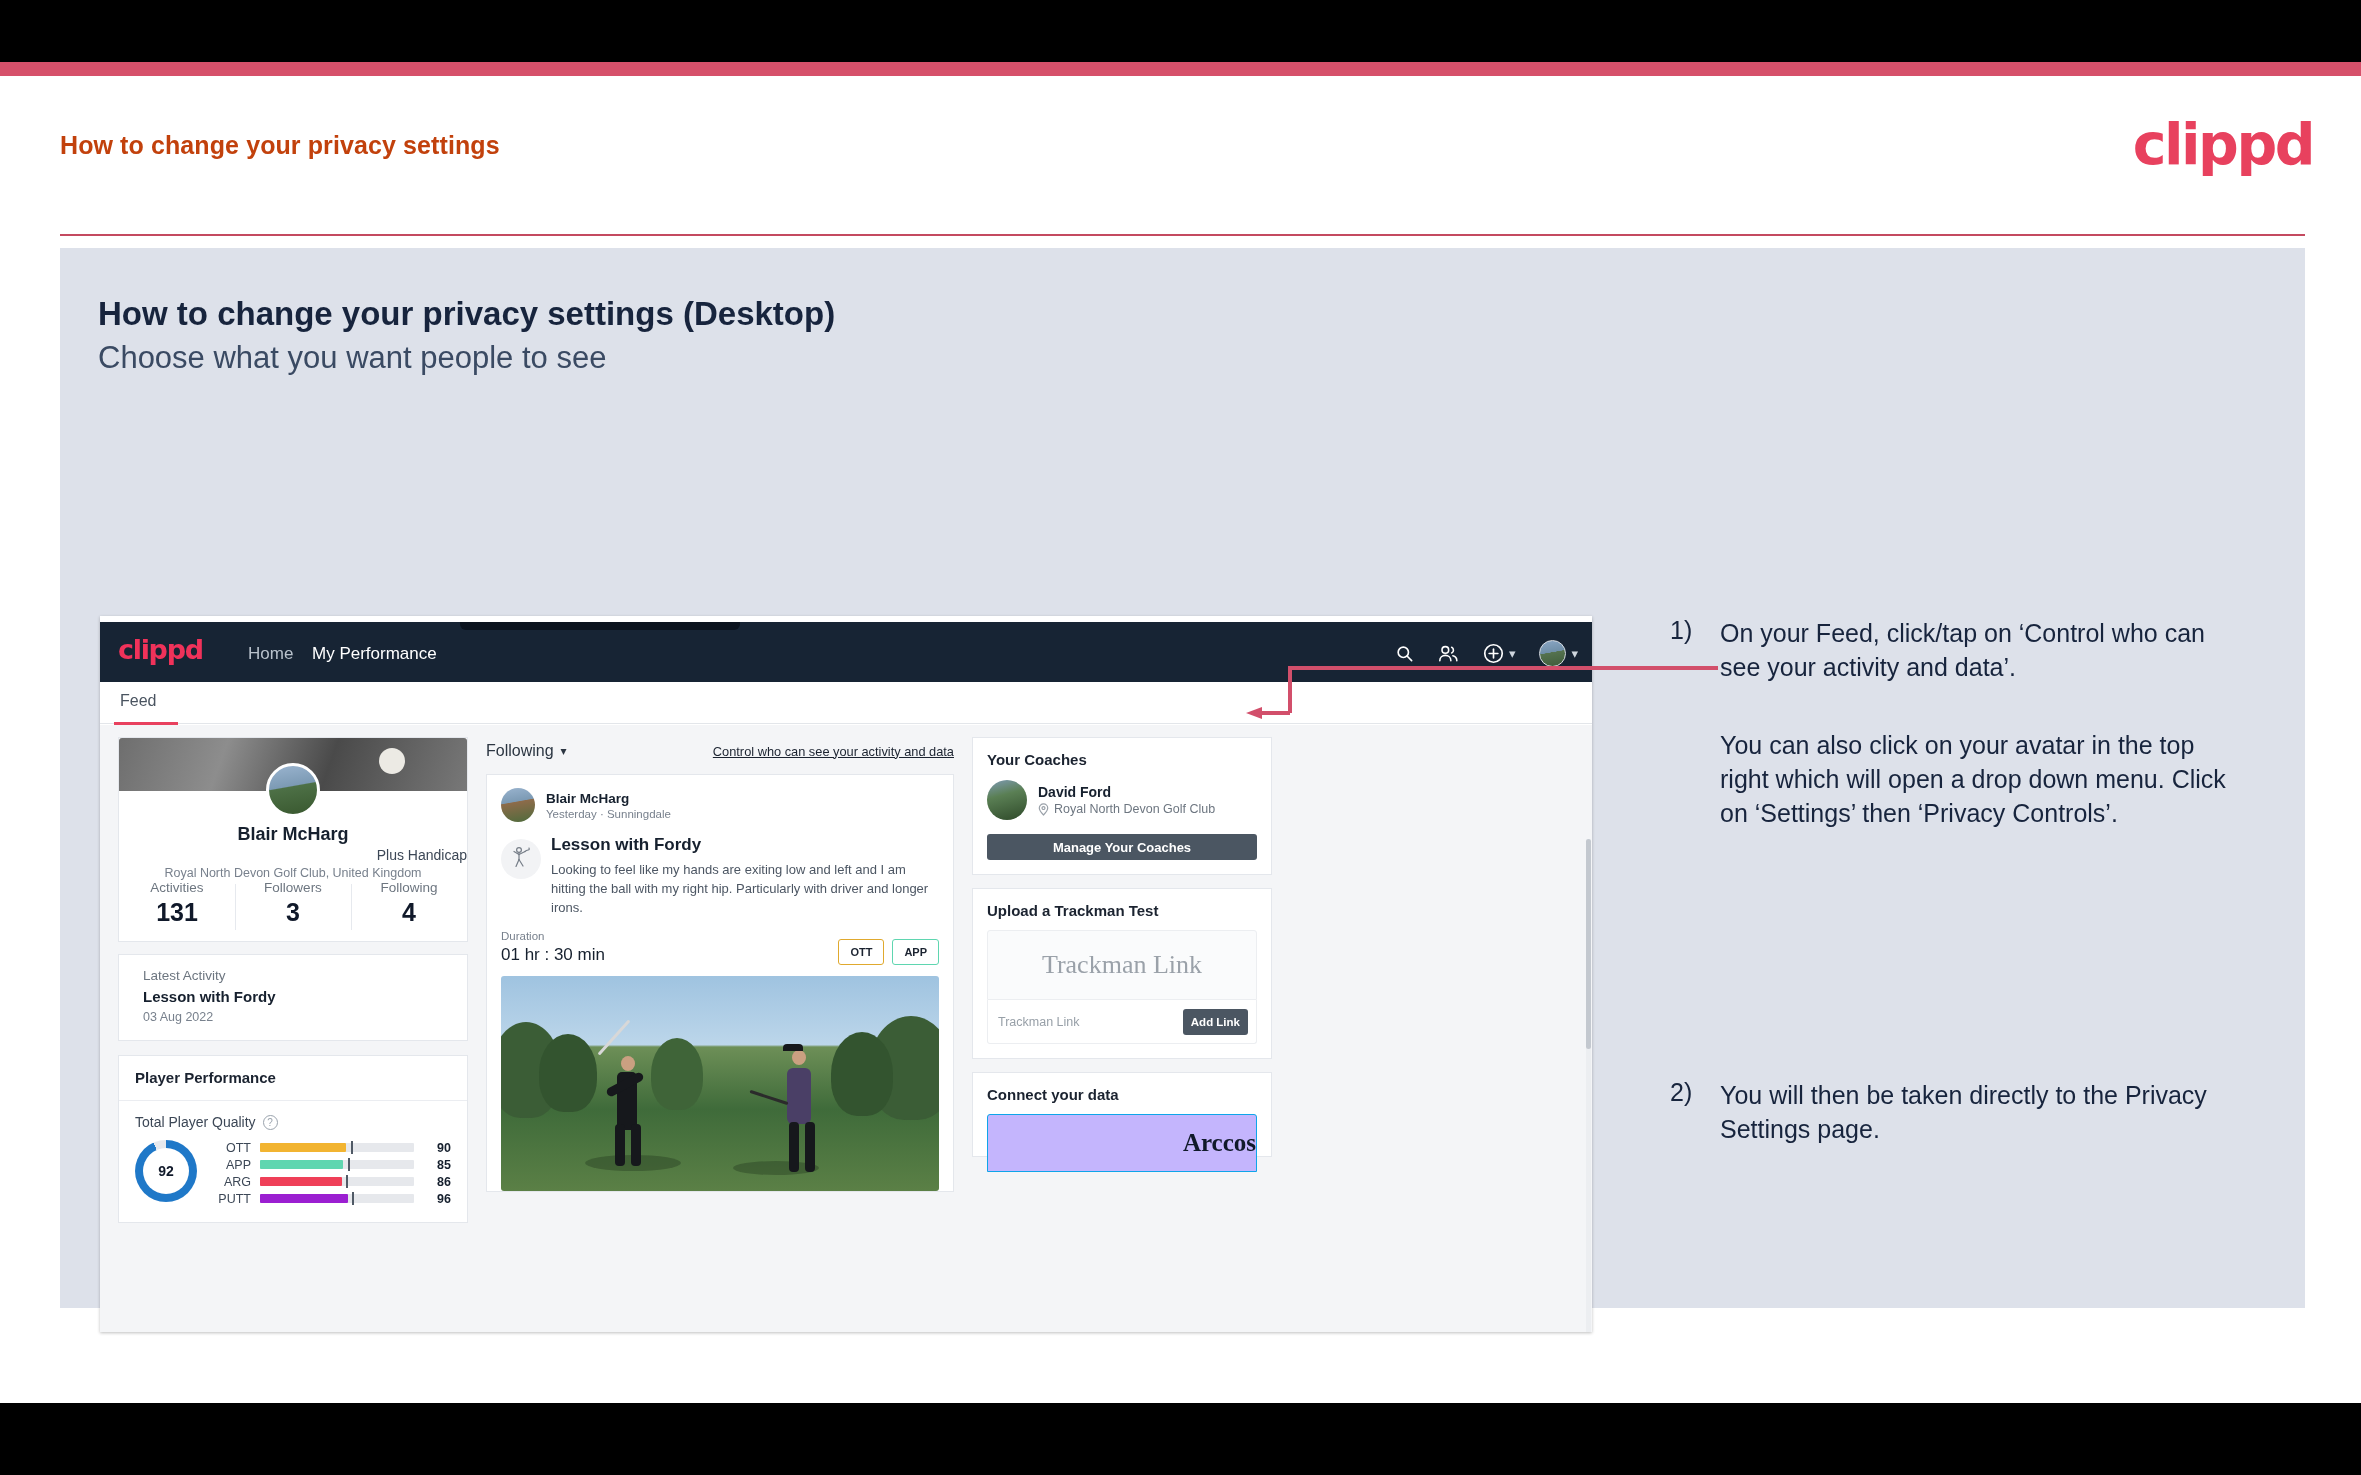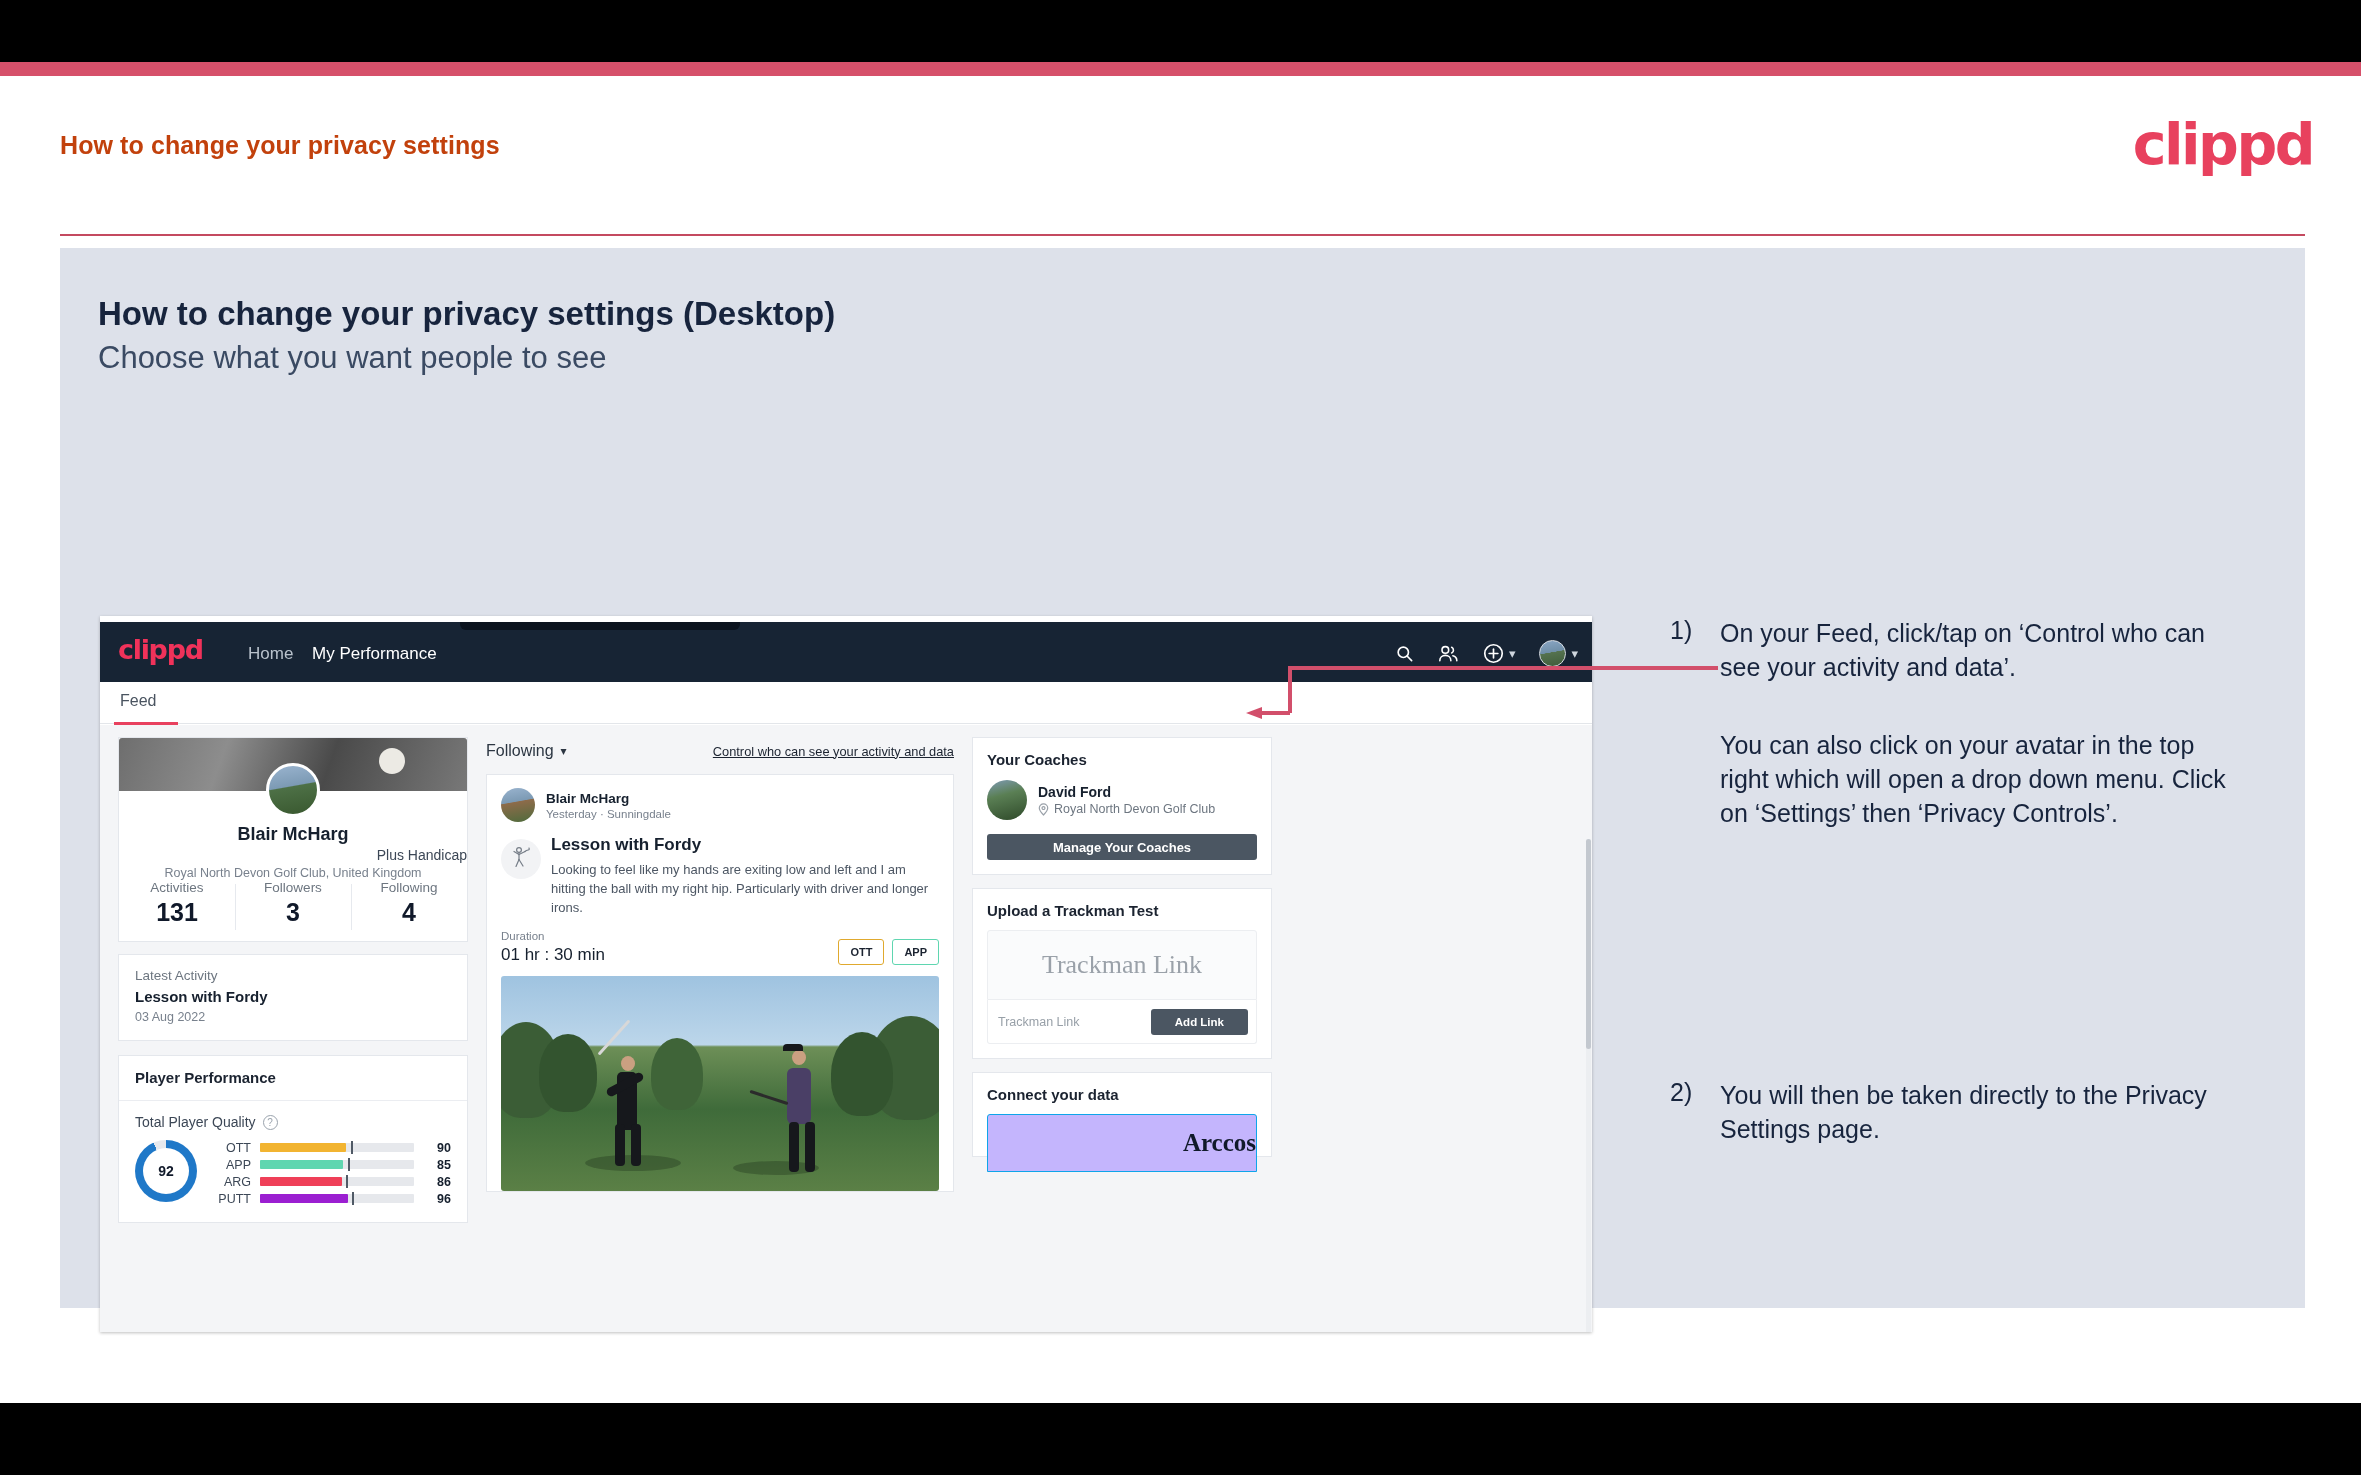--- a/index.html
+++ b/index.html
@@ -120,21 +120,21 @@
   .pf-handicap { text-align:right; font-size:14px; color:#3c4756; margin-top:2px; }
   .pf-club { text-align:center; font-size:12.5px; color:#78818d; margin-top:3px; }
   .stats { display:flex; padding-bottom:14px; }
   .stat { flex:1; text-align:center; position:relative; }
   .stat + .stat::before {
     content:""; position:absolute; left:0; top:4px; width:1px; height:46px; background:#e6e9ee;
   }
   .stat-lbl { font-size:13.5px; color:#6d7680; }
   .stat-val { font-size:25px; font-weight:700; color:#10192a; margin-top:3px; }
 
-  .activity-card { margin-top:12px; padding:13px 16px 16px; }
+  .activity-card { margin-top:12px; padding:13px 24px 16px; }
   .act-lbl { font-size:13.5px; color:#6d7680; }
   .act-title { font-size:15px; font-weight:700; color:#16202e; margin-top:5px; }
   .act-date { font-size:12.5px; color:#78818d; margin-top:5px; }
 
   .perf-card { margin-top:14px; }
   .perf-hd { padding:13px 16px; border-bottom:1px solid #ebedf1; }
   .perf-body { padding:13px 16px 14px; }
   .tpq { display:flex; align-items:center; gap:7px; font-size:14px; color:#3c4756; }
   .q-mark {
     width:15px; height:15px; border-radius:50%; border:1.4px solid #9aa3ad;
@@ -227,21 +227,21 @@
   }
   .tm-word { font-family:"Liberation Serif", serif; font-size:26px; color:#9aa1a9; }
   .tm-input-row {
     height:44px; border:1px solid #eceef1; border-top:none; border-radius:0 0 3px 3px;
     display:flex; align-items:center; justify-content:space-between; padding:0 8px 0 10px;
     margin-bottom:14px;
   }
   .tm-ph { font-size:12.5px; color:#98a0a8; }
   .btn-addlink {
     background:#4b5662; color:#fff; border:none; border-radius:3px;
-    font-size:11.5px; font-weight:700; padding:7px 24px; cursor:pointer;
+    font-size:11.5px; font-weight:700; padding:7px 8px; cursor:pointer;
     font-family:"Liberation Sans", sans-serif;
   }
   .cd-card { margin-top:13px; padding:13px 14px 0; height:85px; }
   .cd-box {
     margin-top:11px; height:58px; background:#c4b5fd; border:1px solid #0ea5e9;
     border-radius:3px 3px 0 0; display:flex; align-items:center; justify-content:flex-end;
   }
   .cd-word { font-family:"Liberation Serif", serif; font-size:25px; font-weight:700; color:#10192a; }
 
   

